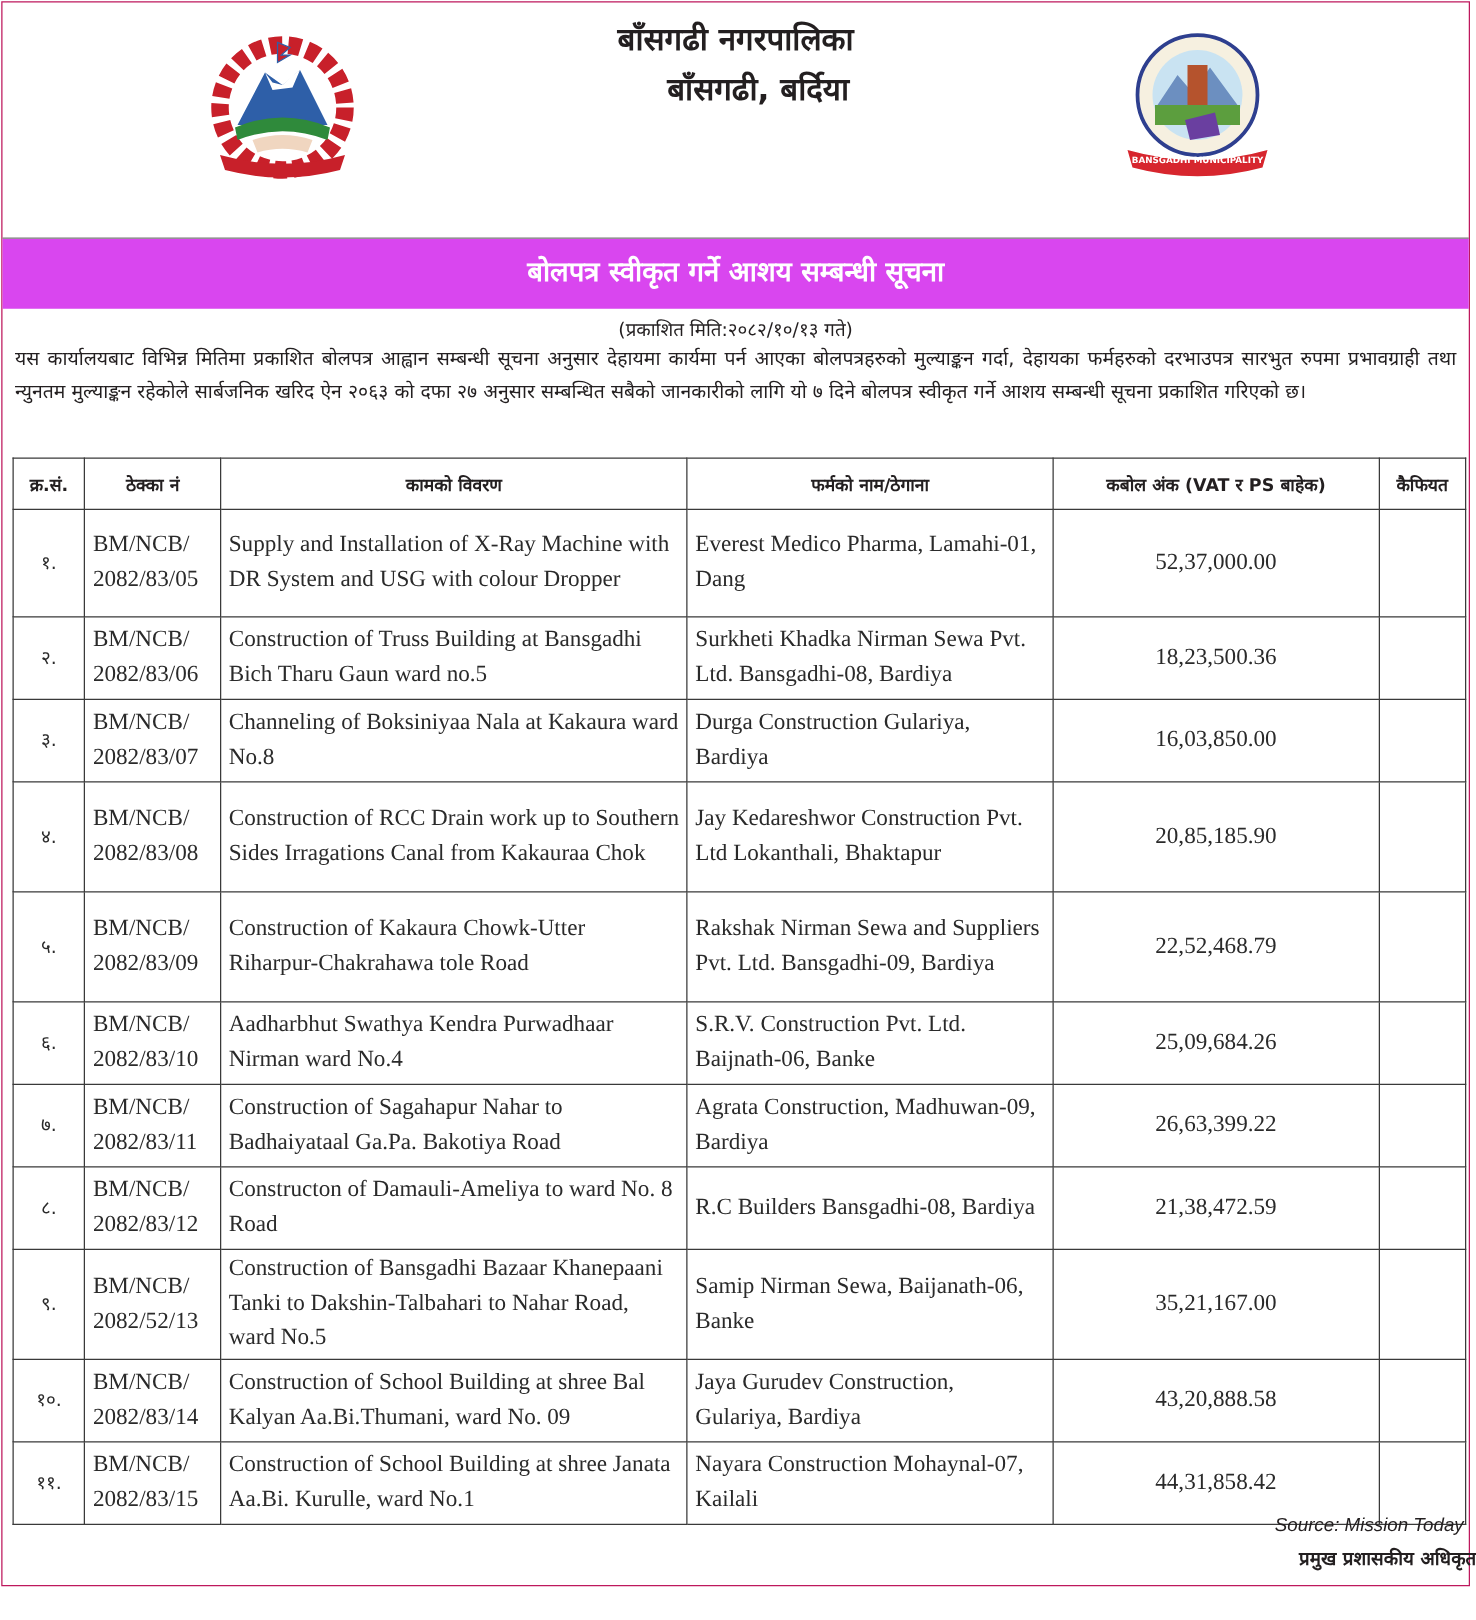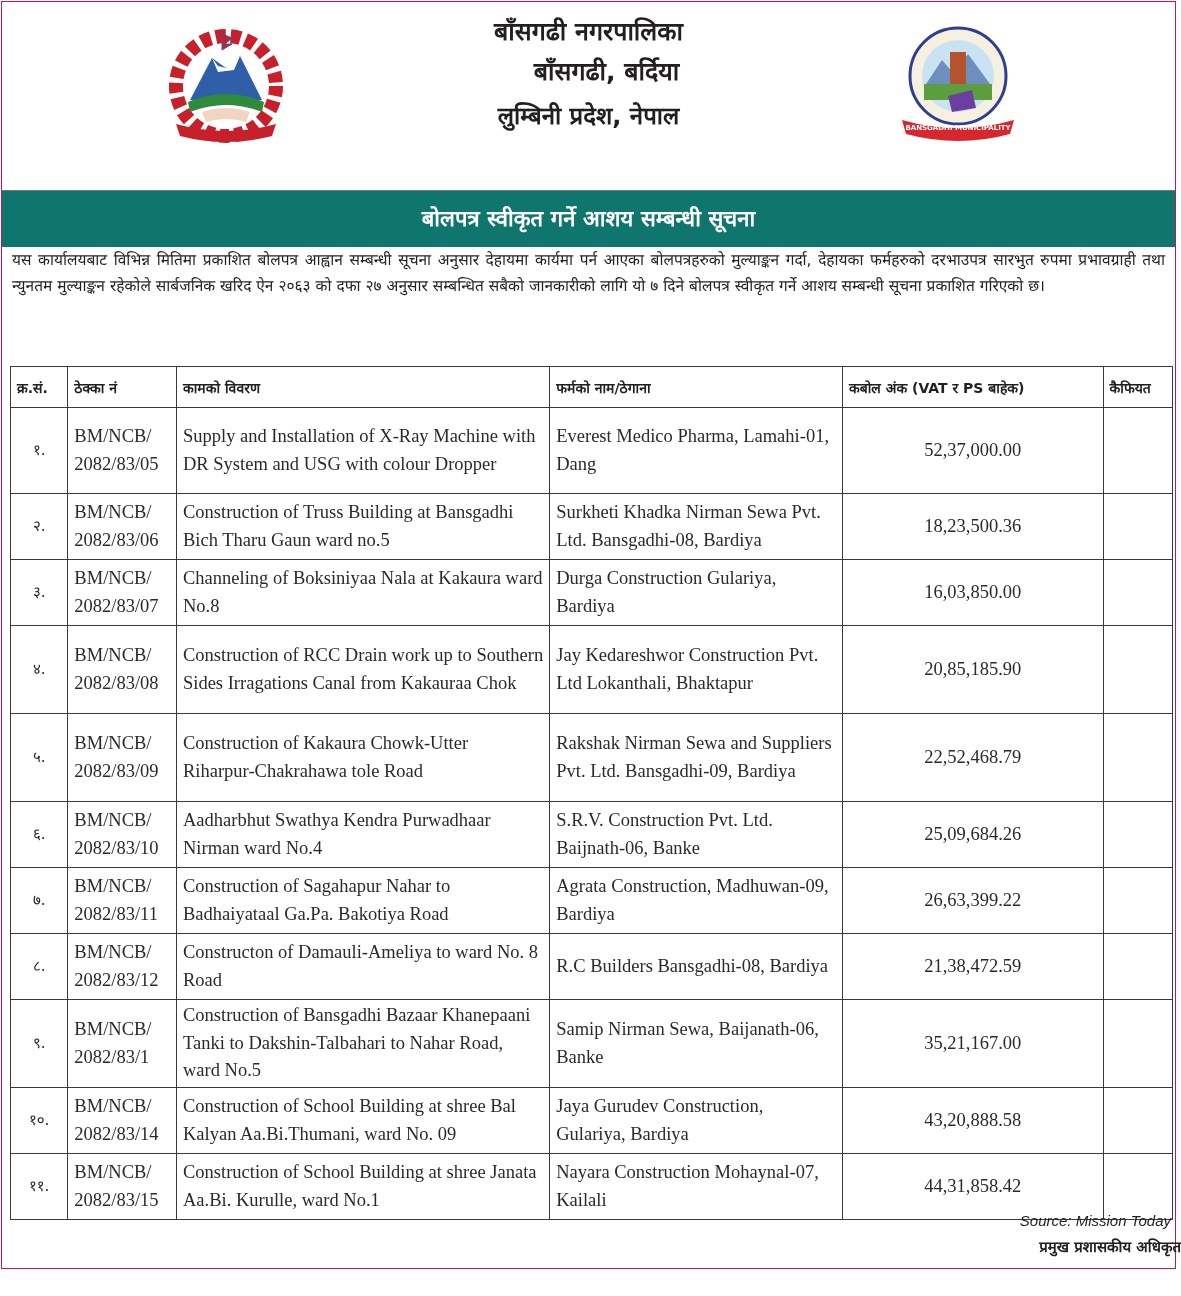--- a/index.html
+++ b/index.html
@@ -6,26 +6,26 @@
   body { width: 1181px; height: 1296px; position: relative; font-family: "Liberation Serif", serif; color: #231f20; overflow: hidden; }
   .frame { position: absolute; left: 1px; top: 1px; width: 1175px; height: 1268px; border: 1px solid #be185d; box-sizing: border-box; background: #fff; }
   .header { position: relative; height: 188px; border-bottom: 1px solid #777; }
   .logo-left { position: absolute; left: 160px; top: 26px; width: 128px; height: 120px; }
   .logo-right { position: absolute; left: 894px; top: 22px; width: 124px; height: 118px; }
   .titles { position: absolute; left: 0; right: 0; top: 12px; text-align: center; font-family: "DejaVu Sans", sans-serif; font-weight: bold; color: #231f20; }
   .t1 { font-size: 25px; line-height: 36px; }
   .t2 { font-size: 33px; line-height: 46px; }
   .t3 { font-size: 25px; line-height: 40px; margin-top: 2px; margin-left: 36px; }
   .t4 { font-size: 24px; line-height: 40px; margin-top: 4px; }
-  .banner { height: 56px; background: #0f766e; color: #fff; text-align: center; font-family: "DejaVu Sans", sans-serif; font-weight: bold; font-size: 22px; line-height: 56px; }
+  .banner { height: 56px; background: #d946ef; color: #fff; text-align: center; font-family: "DejaVu Sans", sans-serif; font-weight: bold; font-size: 22px; line-height: 56px; }
   .pubdate { text-align: center; font-family: "DejaVu Sans", sans-serif; font-size: 15px; margin-top: 7px; line-height: 20px; }
   .intro { font-family: "DejaVu Sans", sans-serif; font-size: 15.5px; line-height: 26px; padding: 0 10px 0 10px; text-align: justify; }
   table { position: absolute; left: 10px; top: 366px; width: 1163px; border-collapse: collapse; font-family: "Liberation Serif", serif; }
   th, td { border: 1.5px solid #3a3a3a; padding: 0 6px; vertical-align: middle; }
-  th { font-family: "DejaVu Sans", sans-serif; font-weight: bold; font-size: 14px; height: 40px; text-align: left; }
+  th { font-family: "DejaVu Sans", sans-serif; font-weight: bold; font-size: 14px; height: 40px; text-align: center; }
   td { font-size: 18.5px; line-height: 27.5px; color: #2a2a2a; }
   td.sn { text-align: center; font-family: "DejaVu Sans", sans-serif; font-size: 15px; width: 44px; }
   td.cn { text-align: left; width: 95px; }
   td.amt { text-align: center; width: 246px; }
   td.desc { width: 358px; }
   td.firm { width: 278px; }
   td.rem { width: 56px; }
   .signatory { position: absolute; right: 0; top: 1236px; font-family: "DejaVu Sans", sans-serif; font-weight: bold; font-size: 15px; }
   .source { position: absolute; right: 10px; top: 1212px; font-family: "Liberation Sans", sans-serif; font-style: italic; font-size: 15px; color: #231f20; }
 </style>
@@ -39,35 +39,35 @@
       <polygon points="60,6 60,22 70,16 63,16 70,10" fill="#c8202a" stroke="#2e5fa8" stroke-width="1"></polygon>
       <polygon points="28,72 50,30 64,40 78,28 100,72" fill="#2e5fa8"></polygon>
       <polygon points="50,30 56,38 64,40 70,34 78,28 72,42 56,44" fill="#ffffff"></polygon>
       <path d="M26 74 Q64 58 102 74 L100 84 Q64 70 28 84 Z" fill="#2f8a3b"></path>
       <path d="M40 84 Q64 76 88 84 L84 94 Q64 88 44 94 Z" fill="#f0d6c0"></path>
       <path d="M14 96 Q64 110 114 96 L110 108 Q64 120 18 108 Z" fill="#c8202a"></path>
     </svg>
     <div class="titles">
       <div class="t1">बाँसगढी नगरपालिका</div>
       <div class="t3">बाँसगढी, बर्दिया</div>
-      <div class="t4">लुम्बिनी प्रदेश, नेपाल</div>
     </div>
     <svg class="logo-right" viewBox="0 0 124 118">
       <circle cx="62" cy="52" r="48" fill="#f6f0e0" stroke="#2e3f8f" stroke-width="3"></circle>
       <circle cx="62" cy="52" r="36" fill="#c9e3f2"></circle>
       <polygon points="30,60 46,36 58,50 72,30 94,60" fill="#6c8fc0"></polygon>
       <rect x="54" y="28" width="16" height="50" fill="#b5532d"></rect>
       <rect x="28" y="60" width="68" height="16" fill="#5c9e3e"></rect>
       <polygon points="52,72 76,66 80,84 56,88" fill="#6a3fa0"></polygon>
       <path d="M6 96 Q62 112 118 96 L114 110 Q62 124 10 110 Z" fill="#d7262e"></path>
       <text x="62" y="106" font-size="7" font-family="DejaVu Sans, sans-serif" fill="#fff" text-anchor="middle" font-weight="bold">BANSGADHI MUNICIPALITY</text>
     </svg>
   </div>
 
   <div class="banner">बोलपत्र स्वीकृत गर्ने आशय सम्बन्धी सूचना</div>
+  <div class="pubdate">(प्रकाशित मिति:२०८२/१०/१३ गते)</div>
   <div class="intro">यस कार्यालयबाट विभिन्न मितिमा प्रकाशित बोलपत्र आह्वान सम्बन्धी सूचना अनुसार देहायमा कार्यमा पर्न आएका बोलपत्रहरुको मुल्याङ्कन गर्दा, देहायका फर्महरुको दरभाउपत्र सारभुत रुपमा प्रभावग्राही तथा न्युनतम मुल्याङ्कन रहेकोले सार्बजनिक खरिद ऐन २०६३ को दफा २७ अनुसार सम्बन्धित सबैको जानकारीको लागि यो ७ दिने बोलपत्र स्वीकृत गर्ने आशय सम्बन्धी सूचना प्रकाशित गरिएको छ।</div>
 </div>
 
 <table>
   <thead>
     <tr>
       <th>क्र.सं.</th>
       <th>ठेक्का नं</th>
       <th>कामको विवरण</th>
       <th>फर्मको नाम/ठेगाना</th>
@@ -135,21 +135,21 @@
       <tr style="height: 66px;">
         <td class="sn">८.</td>
         <td class="cn">BM/NCB/ 2082/83/12</td>
         <td class="desc">Constructon of Damauli-Ameliya to ward No. 8 Road</td>
         <td class="firm">R.C Builders Bansgadhi-08, Bardiya</td>
         <td class="amt">21,38,472.59</td>
         <td class="rem"></td>
       </tr>
       <tr style="height: 88px;">
         <td class="sn">९.</td>
-        <td class="cn">BM/NCB/ 2082/83/1</td>
+        <td class="cn">BM/NCB/ 2082/52/13</td>
         <td class="desc">Construction of Bansgadhi Bazaar Khanepaani Tanki to Dakshin-Talbahari to Nahar Road, ward No.5</td>
         <td class="firm">Samip Nirman Sewa, Baijanath-06, Banke</td>
         <td class="amt">35,21,167.00</td>
         <td class="rem"></td>
       </tr>
       <tr style="height: 66px;">
         <td class="sn">१०.</td>
         <td class="cn">BM/NCB/ 2082/83/14</td>
         <td class="desc">Construction of School Building at shree Bal Kalyan Aa.Bi.Thumani, ward No. 09</td>
         <td class="firm">Jaya Gurudev Construction, Gulariya, Bardiya</td>

